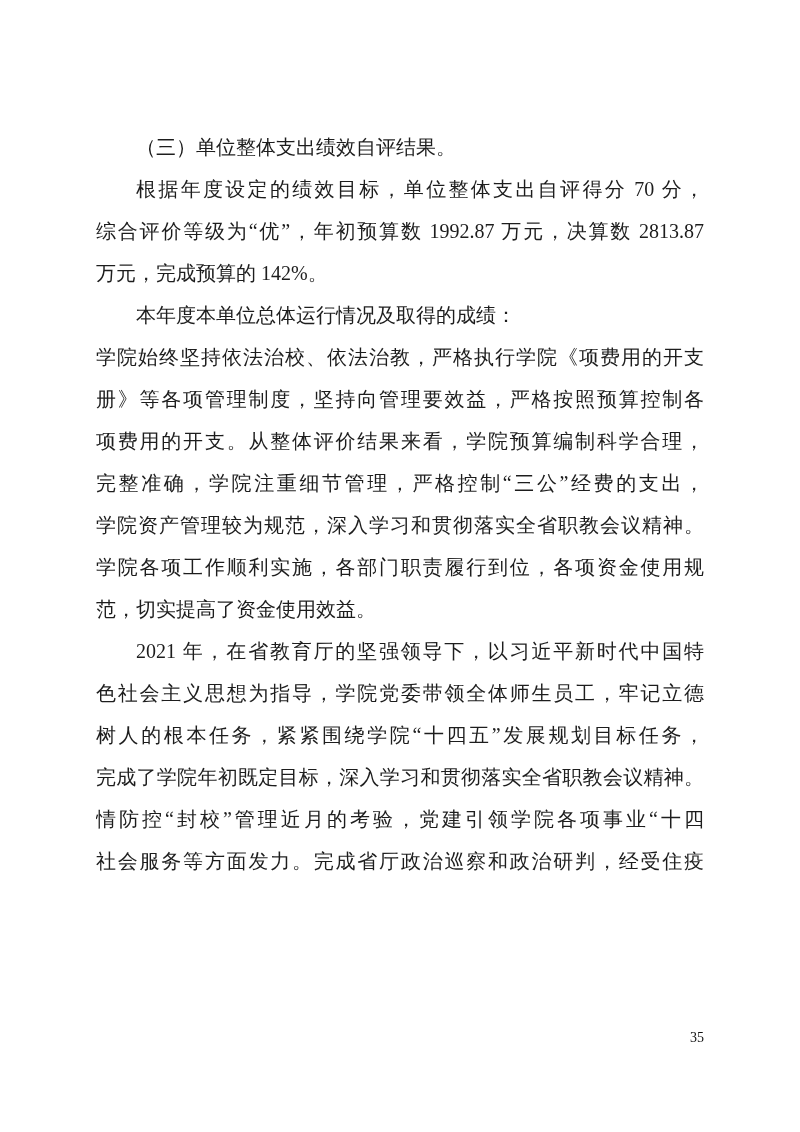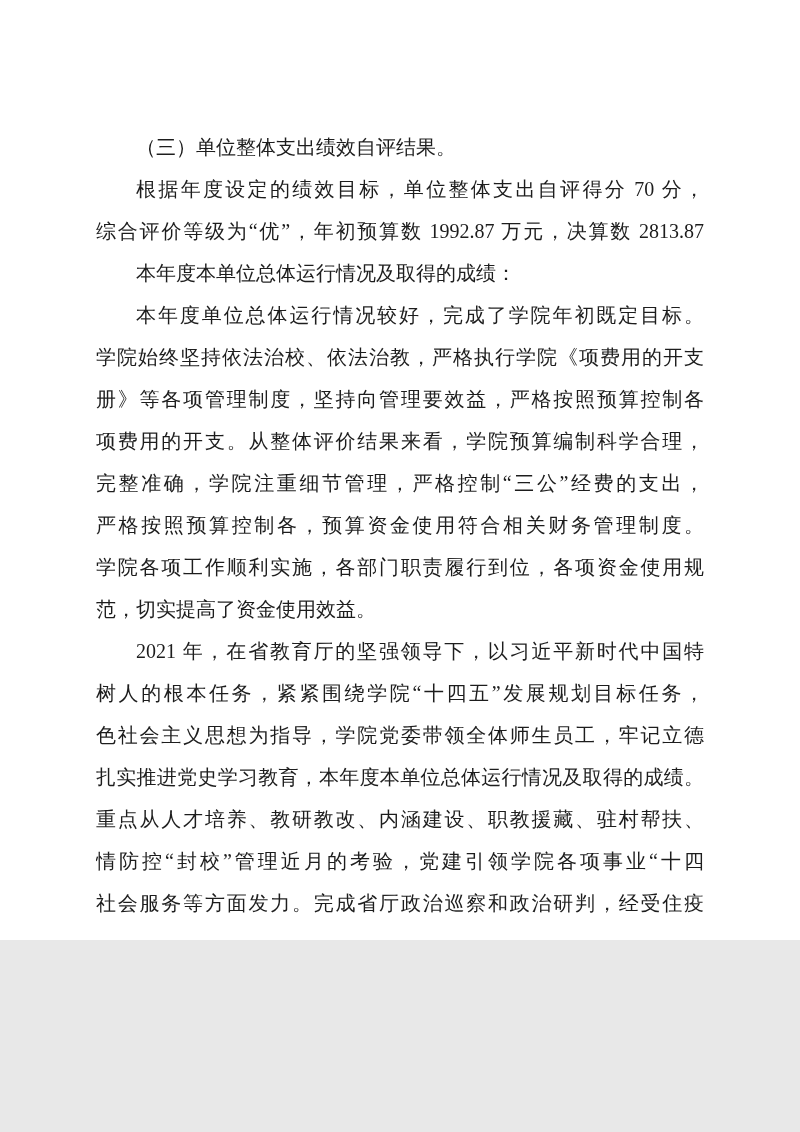--- a/index.html
+++ b/index.html
@@ -3,21 +3,21 @@
 <meta charset="utf-8">
 <style>
   html, body {
     margin: 0;
     padding: 0;
     background: #e8e8e8;
   }
   .page {
     position: relative;
     width: 800px;
-    height: 940px;
+    height: 1132px;
     margin: 0 auto;
     background: #ffffff;
     overflow: hidden;
     font-family: "Liberation Serif", "DejaVu Serif", serif;
     color: #1d1d1d;
   }
   .body-text {
     position: absolute;
     left: 96px;
     top: 126px;
@@ -50,30 +50,32 @@
   }
 </style>
 </head>
 <body>
 
 <div class="page">
   <div class="body-text">
       <div class="line indent">（三）单位整体支出绩效自评结果。</div>
       <div class="line justify indent">根据年度设定的绩效目标，单位整体支出自评得分 70 分，</div>
       <div class="line justify">综合评价等级为“优”，年初预算数 1992.87 万元，决算数 2813.87</div>
+      <div class="line">万元，完成预算的 142%。</div>
       <div class="line indent">本年度本单位总体运行情况及取得的成绩：</div>
-      <div class="line justify indent">本年度单位总体运行情况较好，完成了学院年初既定目标。</div>
       <div class="line justify">学院始终坚持依法治校、依法治教，严格执行学院《项费用的开支</div>
       <div class="line justify">册》等各项管理制度，坚持向管理要效益，严格按照预算控制各</div>
       <div class="line justify">项费用的开支。从整体评价结果来看，学院预算编制科学合理，</div>
       <div class="line justify">完整准确，学院注重细节管理，严格控制“三公”经费的支出，</div>
-      <div class="line justify">严格按照预算控制各，预算资金使用符合相关财务管理制度。</div>
+      <div class="line justify">学院资产管理较为规范，深入学习和贯彻落实全省职教会议精神。</div>
       <div class="line justify">学院各项工作顺利实施，各部门职责履行到位，各项资金使用规</div>
       <div class="line">范，切实提高了资金使用效益。</div>
       <div class="line justify indent">2021 年，在省教育厅的坚强领导下，以习近平新时代中国特</div>
+      <div class="line justify">色社会主义思想为指导，学院党委带领全体师生员工，牢记立德</div>
       <div class="line justify">树人的根本任务，紧紧围绕学院“十四五”发展规划目标任务，</div>
-      <div class="line justify">色社会主义思想为指导，学院党委带领全体师生员工，牢记立德</div>
-      <div class="line justify">扎实推进党史学习教育，本年度本单位总体运行情况及取得的成绩。</div>
-      <div class="line justify">重点从人才培养、教研教改、内涵建设、职教援藏、驻村帮扶、</div>
+      <div class="line justify">完成了学院年初既定目标，深入学习和贯彻落实全省职教会议精神。</div>
       <div class="line justify">情防控“封校”管理近月的考验，党建引领学院各项事业“十四</div>
       <div class="line justify">社会服务等方面发力。完成省厅政治巡察和政治研判，经受住疫</div>
     </div>
+  <div class="page-footer">
+    <span>35</span>
+  </div>
 </div>
 
 </body></html>

